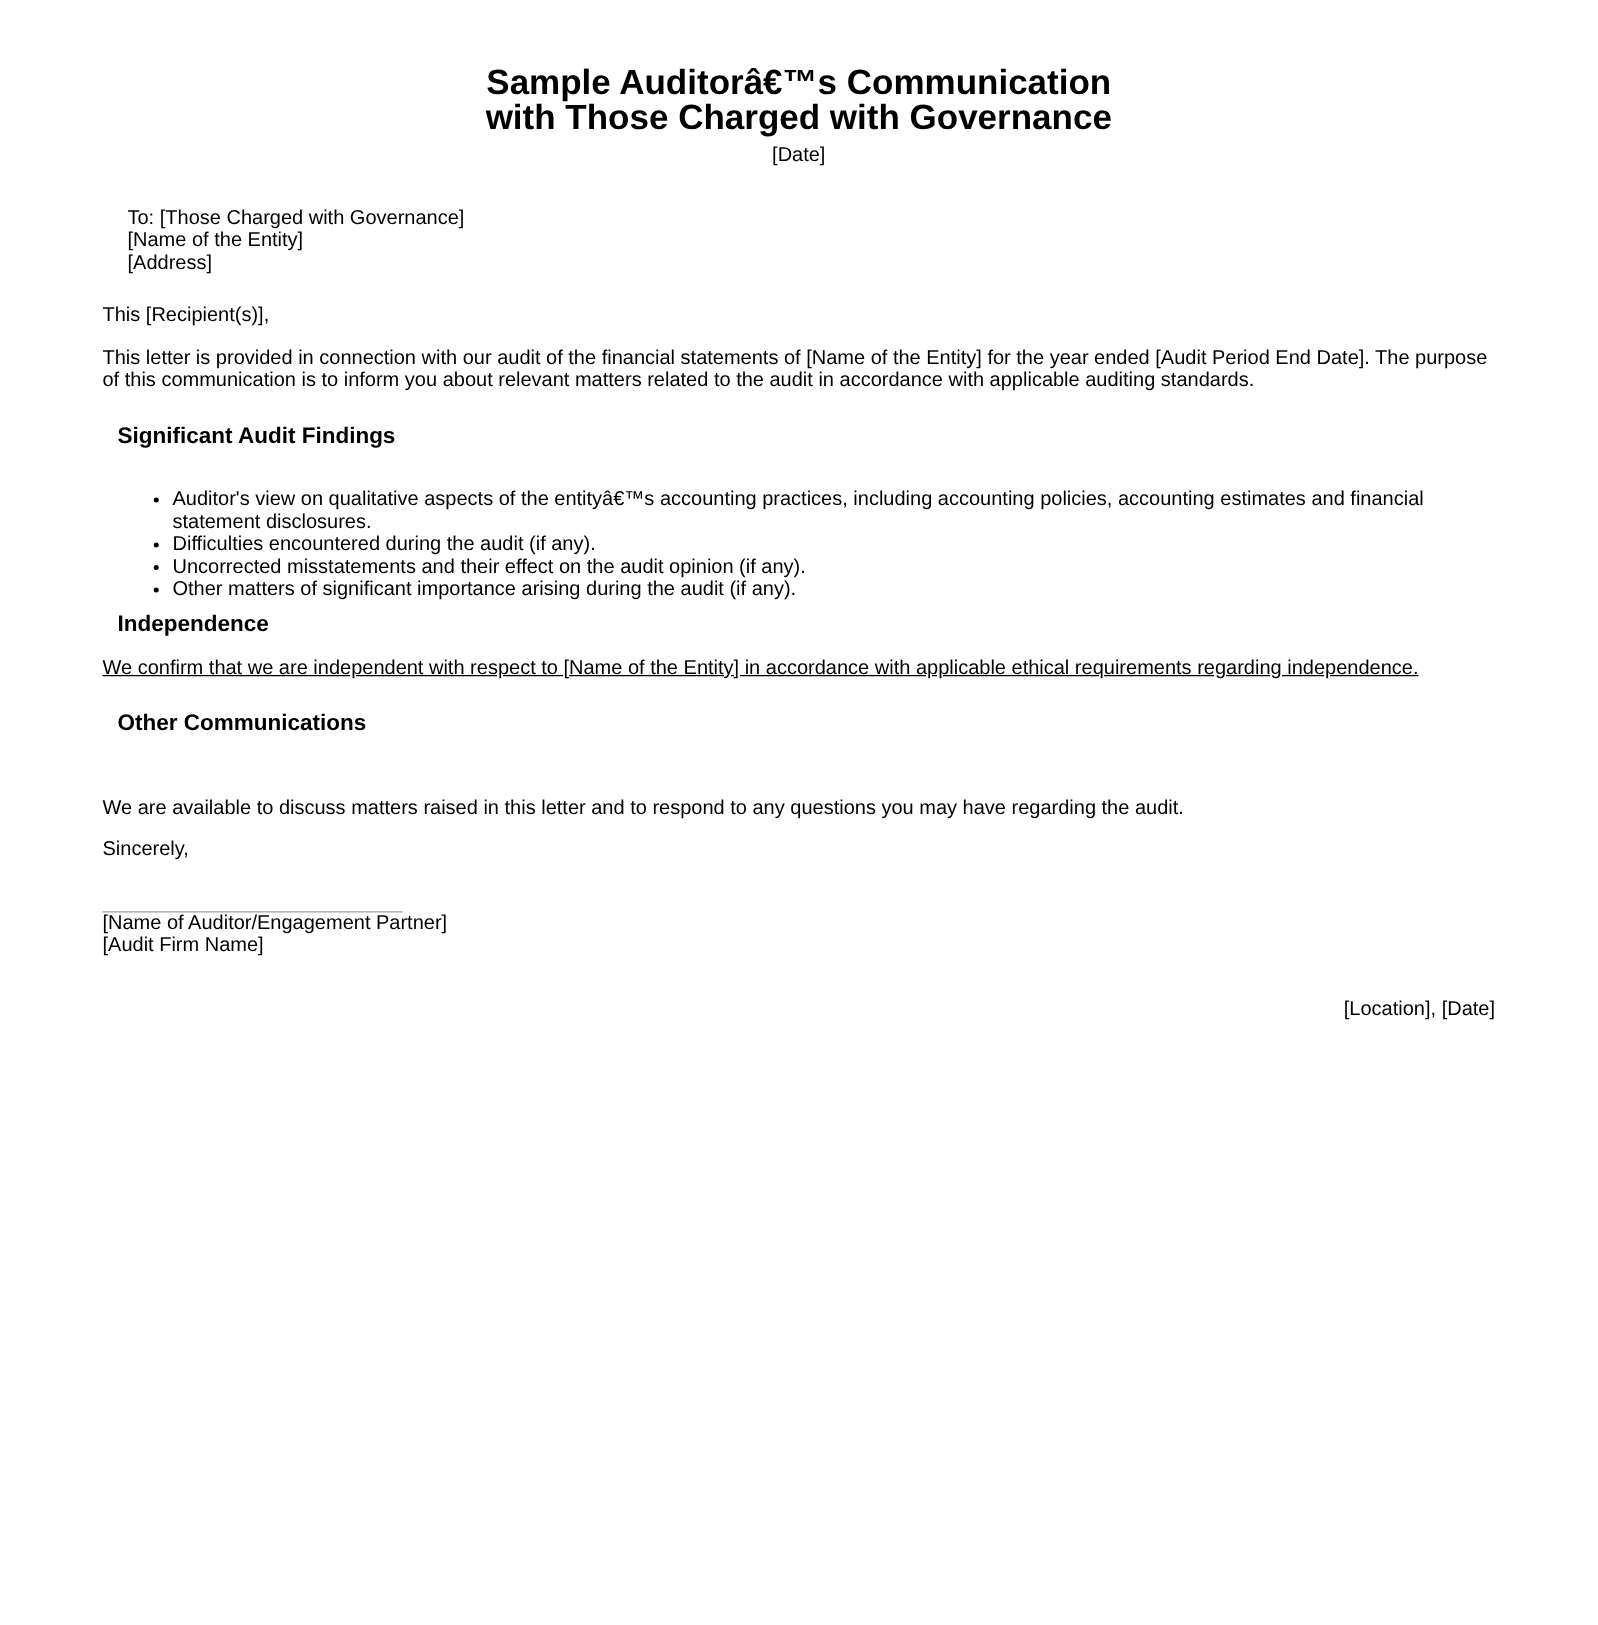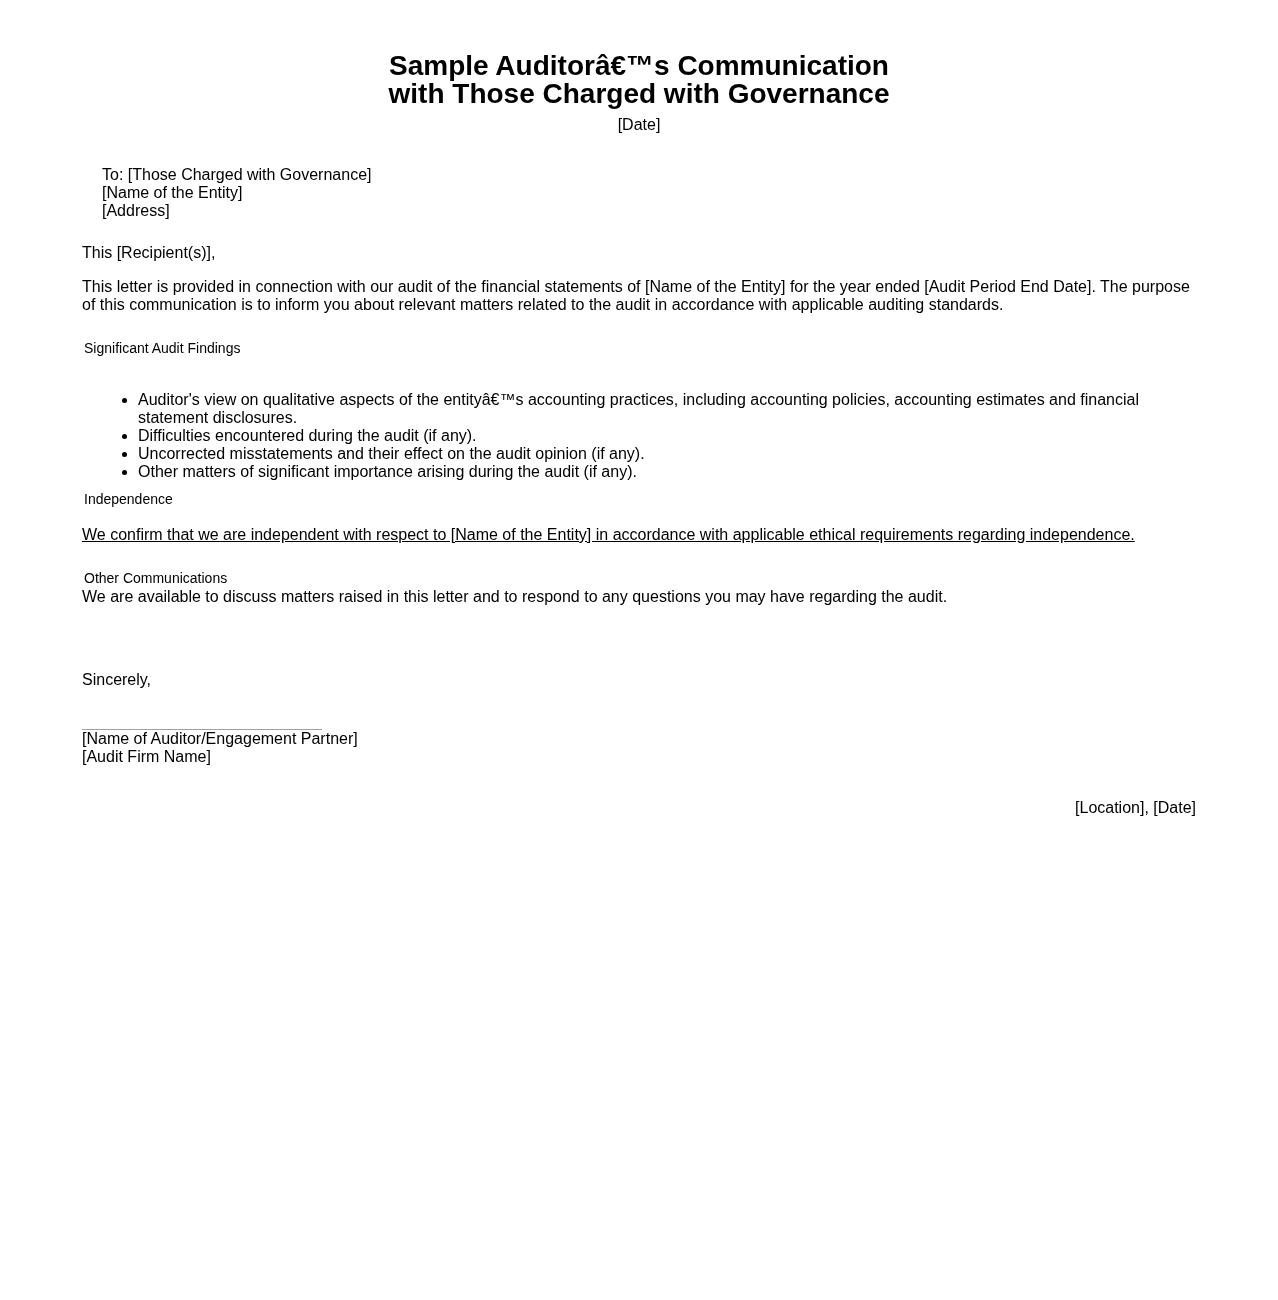--- a/index.html
+++ b/index.html
@@ -36,41 +36,41 @@
     }
     .address {
       position: absolute;
       left: 0; top: 166px; margin-left: 20px;
     }
     .address div { height: 18px; }
     .salutation { position: absolute; left: 0; top: 244px; }
     .intro { position: absolute; left: 0; top: 278px; width: 1114px; }
     h3 {
       margin: 0;
-      font-size: 14px;
-      font-weight: normal;
+      font-size: 18px;
+      font-weight: bold;
       line-height: 20px;
       position: absolute;
-      left: 2px;
+      left: 12px;
     }
     .h-findings { top: 338px; }
     .findings {
       position: absolute;
       left: 0; top: 375px;
       width: 1114px;
       margin: 16px;
       padding-left: 40px;
       box-sizing: border-box;
       list-style: disc;
     }
     .findings li { line-height: 18px; }
     .h-independence { top: 489px; }
     .independence-text { position: absolute; left: 0; top: 526px; text-decoration: underline; }
     .h-other { top: 568px; }
-    .other-text { position: absolute; left: 0; top: 588px; }
+    .other-text { position: absolute; left: 0; top: 638px; }
     .closing { position: absolute; left: 0; top: 671px; }
     .sig-line {
       position: absolute;
       left: 0; top: 729px;
       width: 240px;
       height: 1px;
       background: #a0a0a0;
     }
     .sig-block { position: absolute; left: 0; top: 730px; }
     .sig-block div { height: 18px; }

